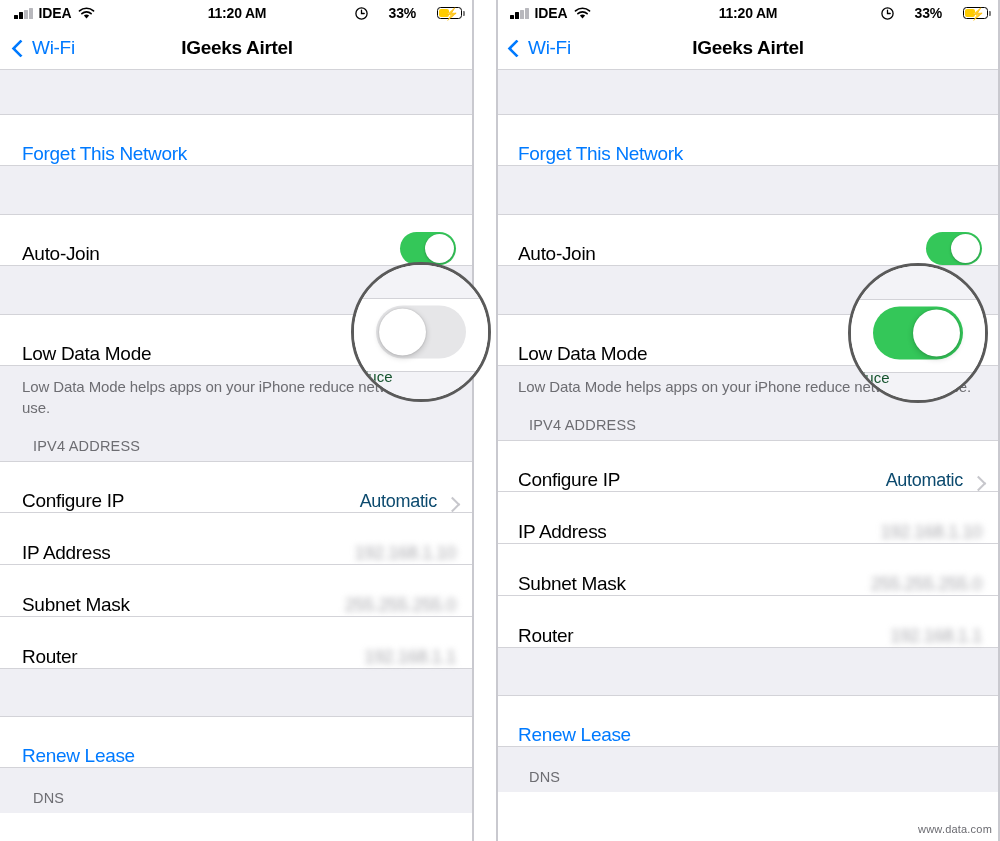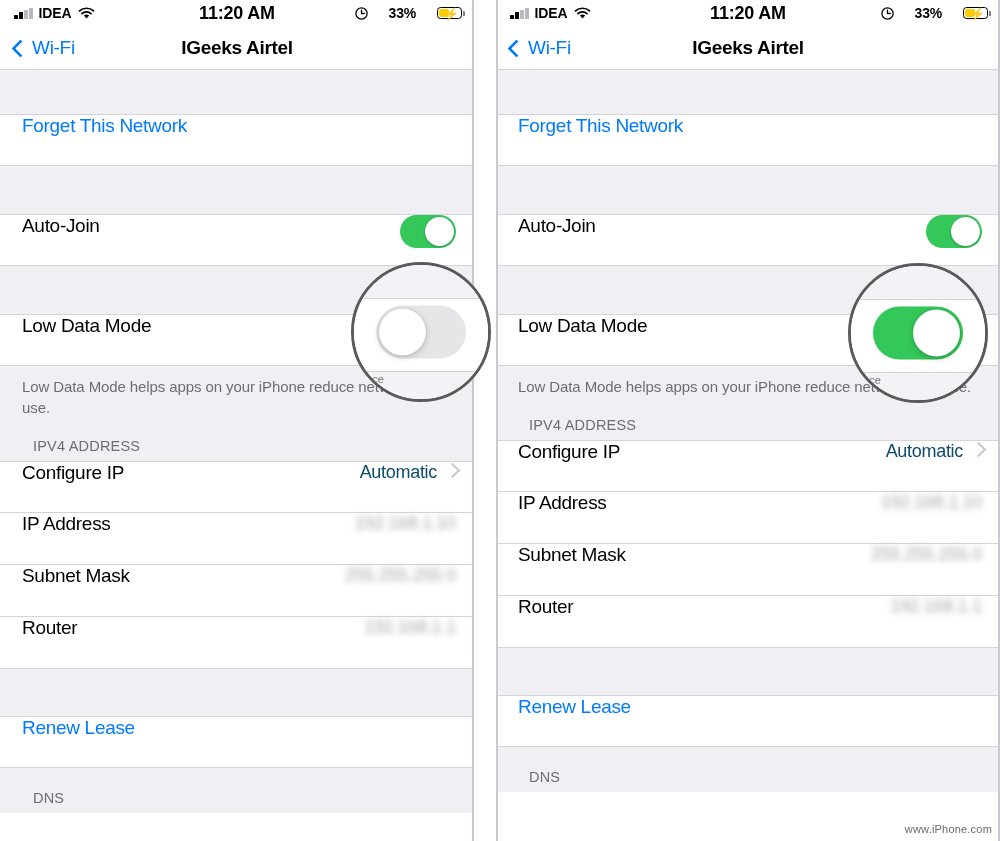--- a/index.html
+++ b/index.html
@@ -54,21 +54,21 @@
   .sb-left {
     display: flex;
     align-items: center;
     gap: 6px;
     flex: 0 0 auto;
   }
   .sb-center {
     position: absolute;
     left: 0; right: 0;
     text-align: center;
-    font-size: 18px;
+    font-size: 14px;
     font-weight: bold;
     color: #000;
     letter-spacing: -0.2px;
   }
   .sb-right {
     margin-left: auto;
     display: flex;
     align-items: center;
     gap: 21px;
     flex: 0 0 auto;
@@ -189,21 +189,21 @@
   .gap.g1 { height: 44px; }
   .gap.g2 { height: 48px; }
   .gap.g3 { height: 48px; }
   .gap.g4 { height: 47px; }
 
   .cell {
     position: relative;
     background: #ffffff;
     height: 52px;
     display: flex;
-    align-items: flex-start;
+    align-items: flex-end;
     padding: 0 18px 0 22px;
     box-sizing: border-box;
     border-top: 1px solid #d3d3d8;
     border-bottom: 1px solid #d3d3d8;
   }
   .cell.joined { border-top: none; }
   .cell .sep-inset {
     position: absolute;
     left: 22px; right: 0; bottom: -1px;
     height: 1px;
@@ -332,22 +332,22 @@
     width: 47px; height: 47px;
     border-radius: 50%;
     background: #fff;
     box-shadow: 0 2px 6px rgba(0,0,0,.20), 0 0 2px rgba(0,0,0,.16);
   }
   .mag-toggle.on .knob { left: 40px; }
   .mag-ghost-text {
     position: absolute;
     left: 6px;
     bottom: 14px;
-    font-size: 11px;
-    color: #737373;
+    font-size: 15px;
+    color: #14532d;
     white-space: nowrap;
   }
 
   
   .watermark {
     position: absolute;
     right: 8px;
     bottom: 6px;
     font-size: 11px;
     color: #6a6a70;
@@ -591,15 +591,15 @@
         <span class="line-bot"></span>
     </div>
     <div class="mag-below">
       <span class="mag-ghost-text">duce</span>
     </div>
     <div class="mag-toggle on">
       <span class="knob"></span>
     </div>
   </div>
 
-  <div class="watermark">www.iPhone.com</div>
+  <div class="watermark">www.data.com</div>
 
 </div>
 
 </body></html>

